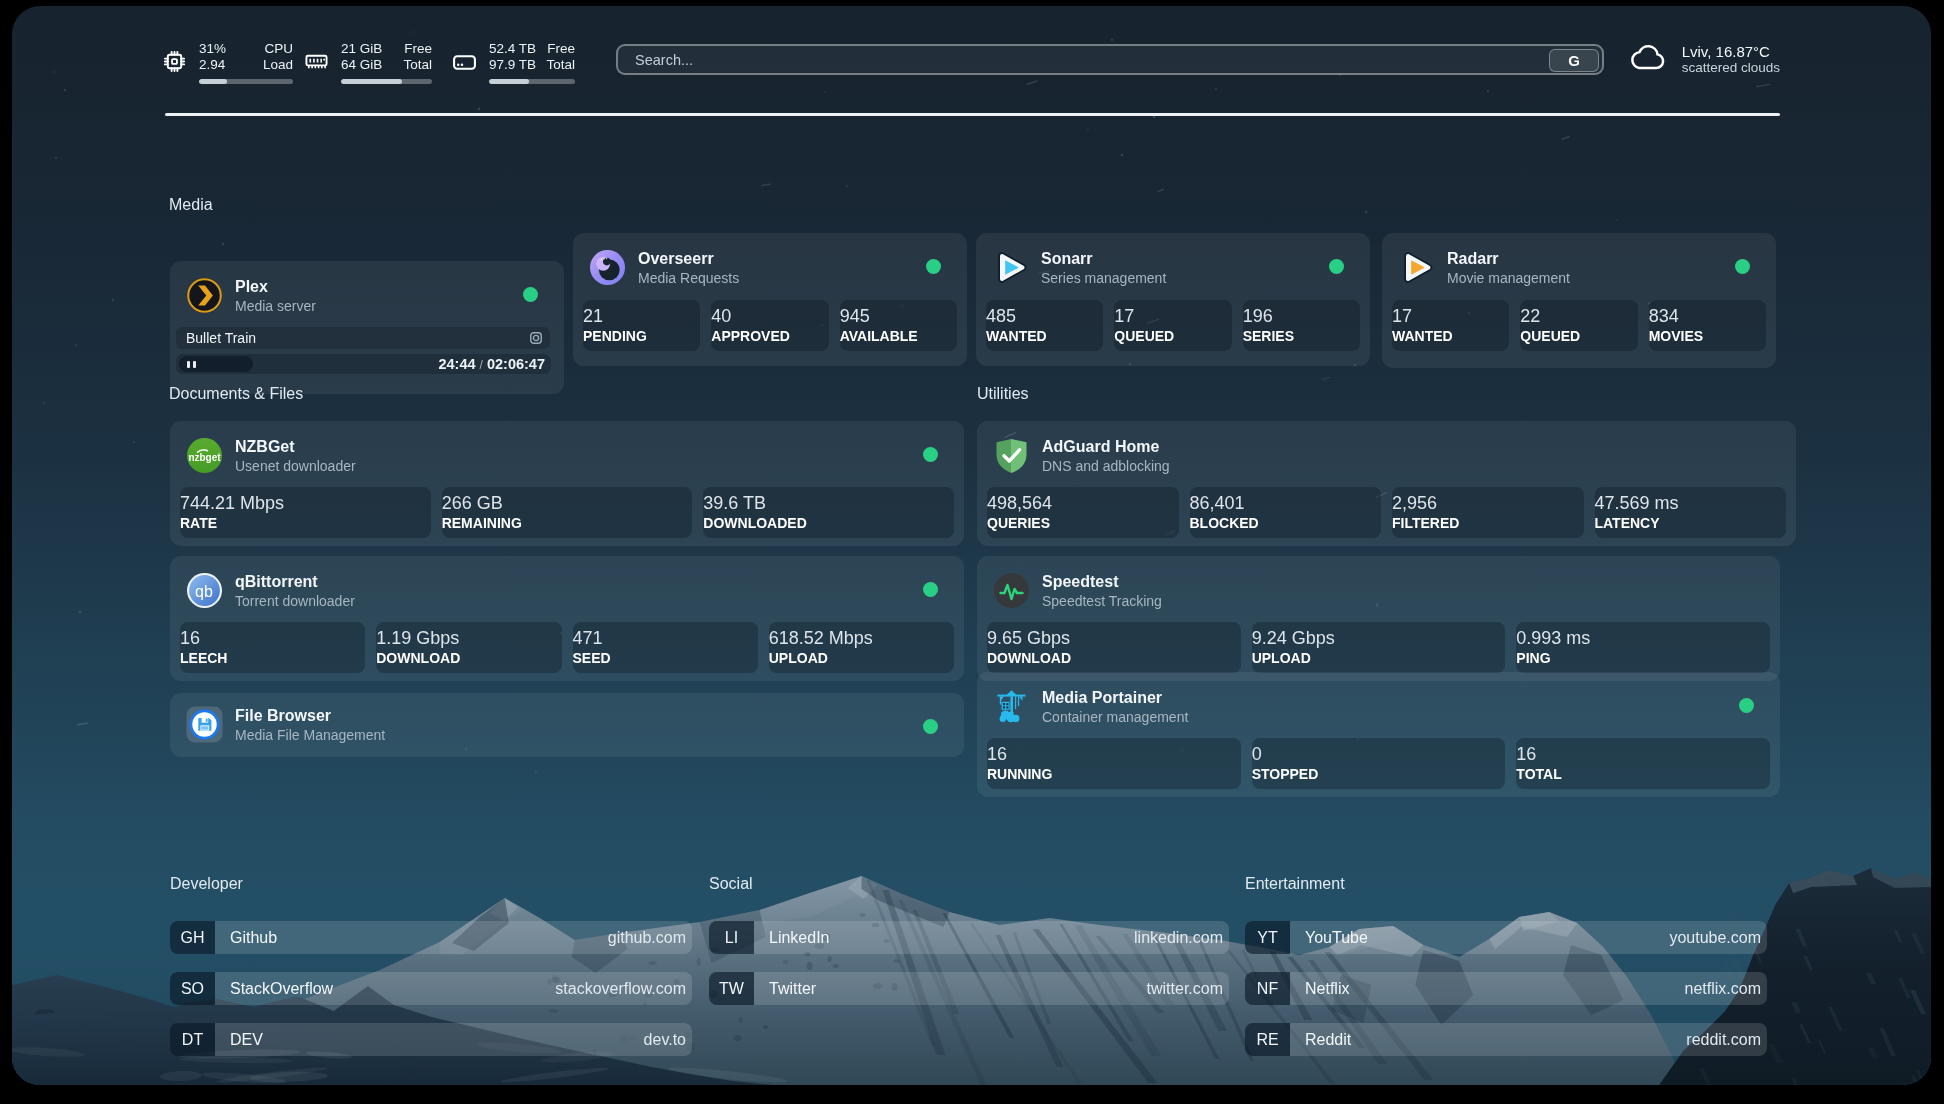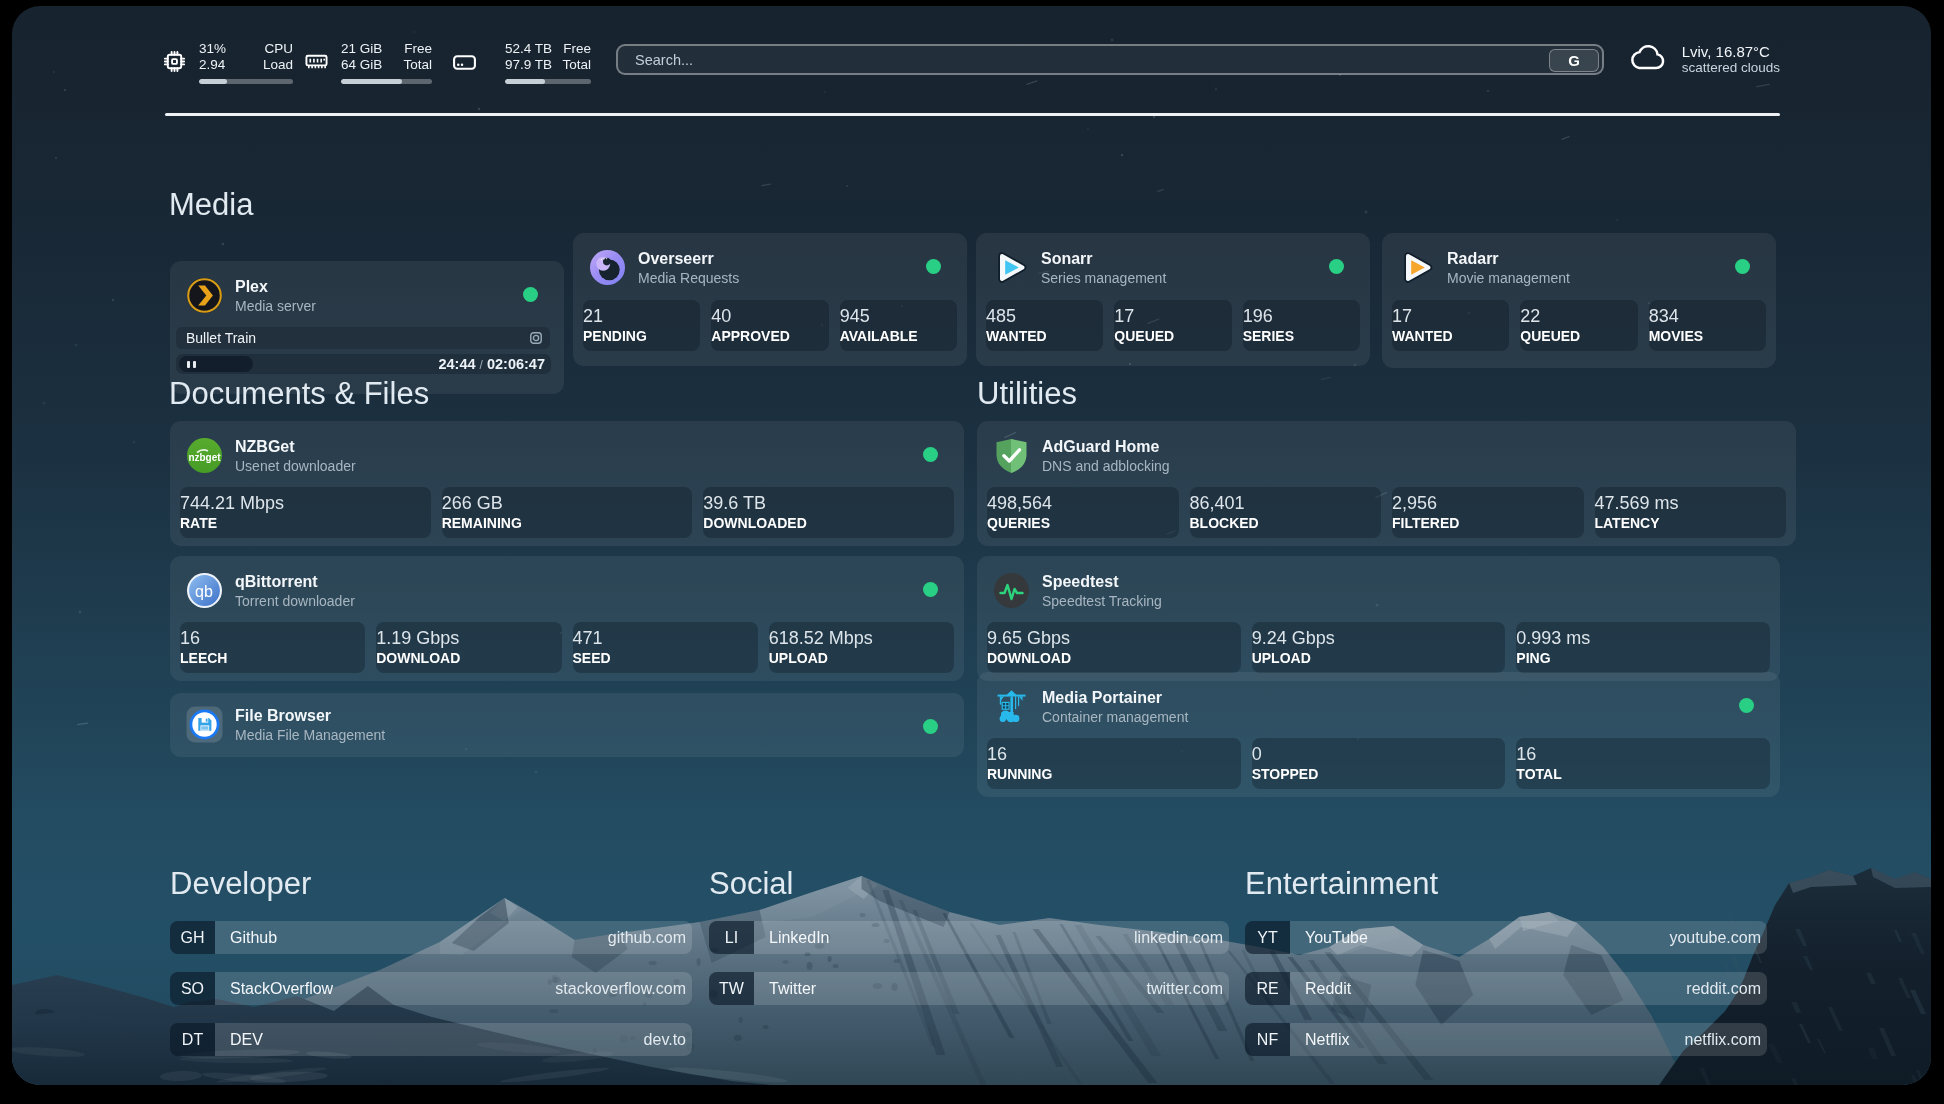--- a/index.html
+++ b/index.html
@@ -14,21 +14,21 @@
 .rrow { display:flex; justify-content:space-between; font-size:13.5px; line-height:16px; color:#edf2f6; white-space:nowrap; }
 .rbar { margin-top:6px; height:4.5px; border-radius:2.5px; background:rgba(255,255,255,0.3); overflow:hidden; }
 .rbar i { display:block; height:4.5px; background:#c6cfd6; border-radius:2.5px; }
 .search { position:absolute; left:453px; top:3px; width:988px; height:31px; border:2px solid rgba(255,255,255,0.38); border-radius:9px; background:rgba(255,255,255,0.05); color:#c3ceda; font-size:14.5px; line-height:29px; padding-left:17px; }
 .gbtn { position:absolute; right:3px; top:3px; width:50px; height:23px; border:1px solid rgba(255,255,255,0.35); border-radius:6px; background:rgba(255,255,255,0.1); color:#fff; font-size:15px; font-weight:bold; text-align:center; line-height:22px; }
 .weather { position:absolute; right:0; top:2px; display:flex; }
 .wtext { margin-left:13px; }
 .wl1 { font-size:15px; line-height:17px; color:#f2f6f9; }
 .wl2 { font-size:13.5px; line-height:16px; color:#c9d4dc; }
 .hr { position:absolute; left:153px; top:107px; width:1615px; height:3px; background:#eef2f5; border-radius:2px; }
-h2 { position:absolute; font-size:31px; font-weight:500; color:#e2eaf1; letter-spacing:0px; line-height:24px; }
+h2 { position:absolute; font-size:16px; font-weight:500; color:#e2eaf1; letter-spacing:0px; line-height:24px; }
 .card { position:absolute; background:rgba(255,255,255,0.068); border-radius:11px; }
 .chead { position:absolute; left:16px; top:16px; display:flex; align-items:center; }
 .cticon { width:37px; height:37px; margin-right:12px; flex:none; }
 .ct b { display:block; font-size:16px; font-weight:600; color:#f3f7fa; line-height:18px; margin-top:1px; }
 .ct span { display:block; font-size:14px; font-weight:400; color:#a8b6c1; line-height:16px; margin-top:2px; }
 .dot { position:absolute; right:26px; top:26px; width:15px; height:15px; border-radius:50%; background:#28cf84; }
 .stats { position:absolute; left:10px; right:10px; top:67px; display:grid; gap:11px; }
 .g3 { grid-template-columns:repeat(3,1fr); }
 .g4 { grid-template-columns:repeat(4,1fr); }
 .sbox { height:51px; background:rgba(6,17,27,0.3); border-radius:8px; padding-top:5px; }
@@ -324,21 +324,21 @@
       <div class="rbar">
             <i style="width:67%"></i>
           </div>
     </div>
   </div>
   <div class="res" style="left:289px;">
     <svg class="ricon" width="25" height="25" viewBox="0 0 24 24" fill="none" stroke="#fff" stroke-width="2" stroke-linecap="round" stroke-linejoin="round">
           <rect x="2" y="6" width="20" height="12" rx="3"></rect>
           <path d="M6 14.2h.01M9.6 14.2h.01" stroke-width="2.4"></path>
         </svg>
-    <div class="rbody" style="width:86px; margin-left:28px;">
+    <div class="rbody" style="width:86px; margin-left:12px;">
       <div class="rrow">
             <span>52.4 TB</span>
             <span>Free</span>
           </div>
       <div class="rrow">
             <span>97.9 TB</span>
             <span>Total</span>
           </div>
       <div class="rbar">
             <i style="width:47%"></i>
@@ -726,27 +726,27 @@
 <div class="bmcol" style="position:absolute; left:1233px; top:866px; width:522px;">
   <h2>Entertainment</h2>
   <div class="bmrow" style="margin-top:25px;">
         <div class="bmab">YT</div>
         <div class="bmmain">
           <span>YouTube</span>
           <span class="bmurl">youtube.com</span>
         </div>
       </div>
   <div class="bmrow">
+        <div class="bmab">NF</div>
+        <div class="bmmain">
+          <span>Netflix</span>
+          <span class="bmurl">netflix.com</span>
+        </div>
+      </div>
+  <div class="bmrow">
         <div class="bmab">RE</div>
         <div class="bmmain">
           <span>Reddit</span>
           <span class="bmurl">reddit.com</span>
         </div>
       </div>
-  <div class="bmrow">
-        <div class="bmab">NF</div>
-        <div class="bmmain">
-          <span>Netflix</span>
-          <span class="bmurl">netflix.com</span>
-        </div>
-      </div>
 </div>
 </div>
 
 </body></html>

